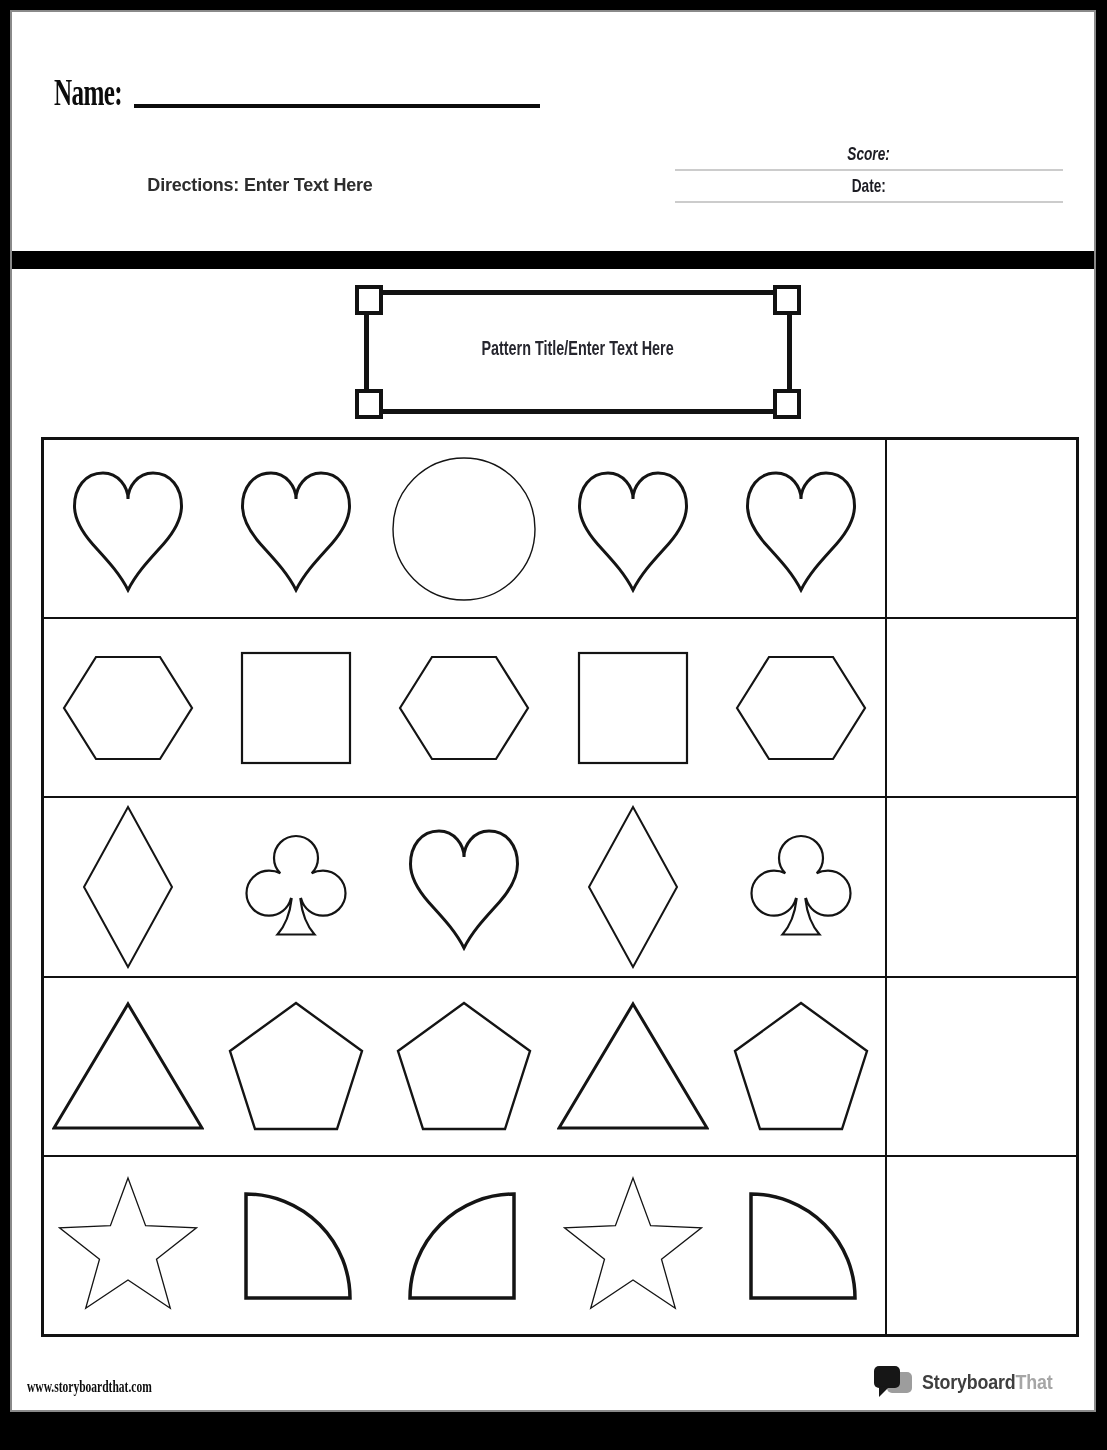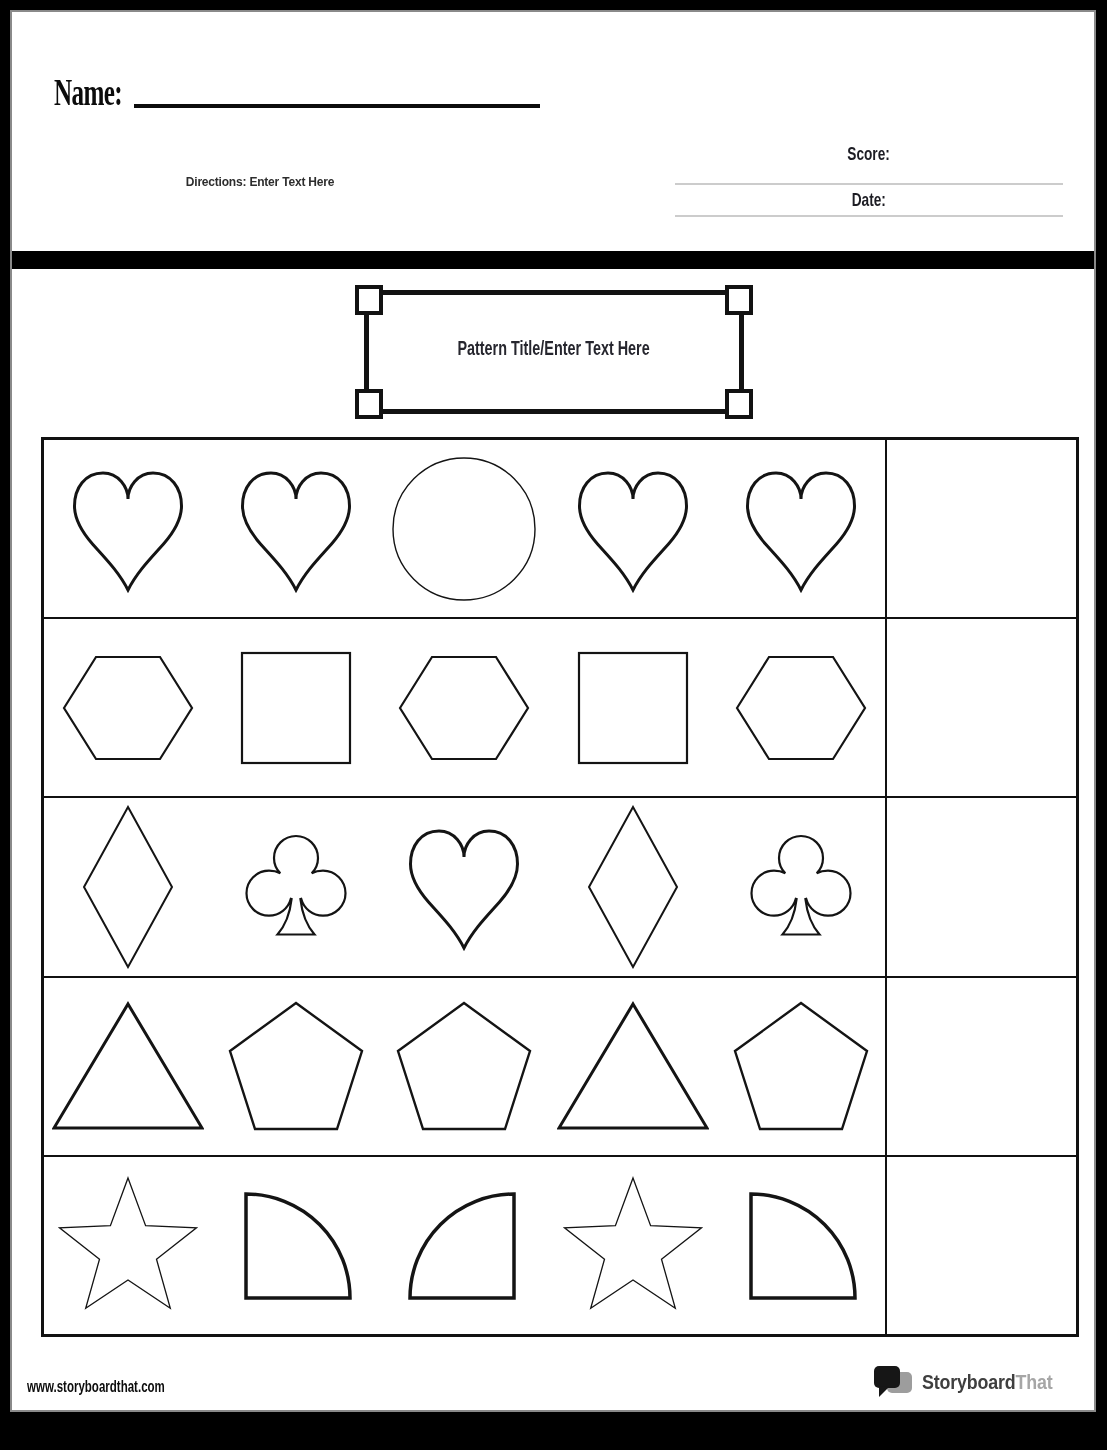--- a/index.html
+++ b/index.html
@@ -26,39 +26,39 @@
   .name-label{
     display:inline-block;font-weight:bold;font-size:37px;color:#0c0c0c;
     transform:scaleX(0.68);transform-origin:left bottom;
     letter-spacing:-1px;white-space:nowrap;line-height:1;
   }
   .name-line{
     flex:1;border-bottom:4px solid #0c0c0c;margin-bottom:3px;height:30px;
   }
   .directions{
     position:absolute;left:88px;top:163px;width:320px;
-    text-align:center;font-weight:bold;font-size:12px;color:#2d2d2d;
+    text-align:center;font-weight:bold;font-size:18px;color:#2d2d2d;
     letter-spacing:-0.2px;
   }
   .score-date{position:absolute;left:663px;top:130px;width:388px;}
   .sd-row{
     text-align:center;border-bottom:2px solid #ccc;
   }
-  .sd-row.first{padding-bottom:17px;}
+  .sd-row.first{padding-bottom:3px;font-style:italic;}
   .sd-row.second{margin-top:3px;padding-bottom:3px;}
   .sd-label{
     display:inline-block;font-weight:bold;font-size:19px;color:#1d1d24;
     transform:scaleX(0.72);transform-origin:center bottom;line-height:24px;
   }
   .black-bar{
     position:absolute;left:0;right:0;top:239px;height:18px;background:#000;
   }
   
   .title-frame{
-    position:absolute;left:352px;top:278px;width:380px;height:124px;
+    position:absolute;left:352px;top:278px;width:428px;height:124px;
     box-sizing:border-box;border:5px solid #121212;background:#fff;
     display:flex;align-items:center;justify-content:center;
   }
   .title-text{
     display:inline-block;font-weight:bold;font-size:20px;color:#26262e;
     transform:scaleX(0.72);transform-origin:center center;
     white-space:nowrap;margin-top:-8px;
   }
   .corner-handle{
     position:absolute;width:20px;height:22px;
@@ -78,21 +78,21 @@
   .grid-row:last-child{border-bottom:none;}
   .cell-shapes{
     width:841px;flex:0 0 auto;
     display:grid;grid-template-columns:repeat(5,1fr);
     align-items:center;justify-items:center;
   }
   .cell-answer{flex:1;border-left:2.5px solid #111;background:#fff;}
   .shape-slot{display:flex;align-items:center;justify-content:center;}
   .shape-slot svg{display:block;}
   
-  .footer-url-wrap{position:absolute;left:15px;top:1366px;}
+  .footer-url-wrap{position:absolute;left:15px;top:1366px;font-family:Liberation Serif, serif;}
   .footer-url{
     display:inline-block;font-weight:bold;font-size:16px;color:#0c0c0c;
     transform:scaleX(0.72);transform-origin:left top;white-space:nowrap;
   }
   .logo{
     position:absolute;right:18px;top:1353px;
     display:flex;align-items:center;gap:7px;
   }
   .logo-text{font-weight:bold;font-size:21px;letter-spacing:-0.2px;
     display:inline-block;transform:scaleX(0.85);transform-origin:left center;

